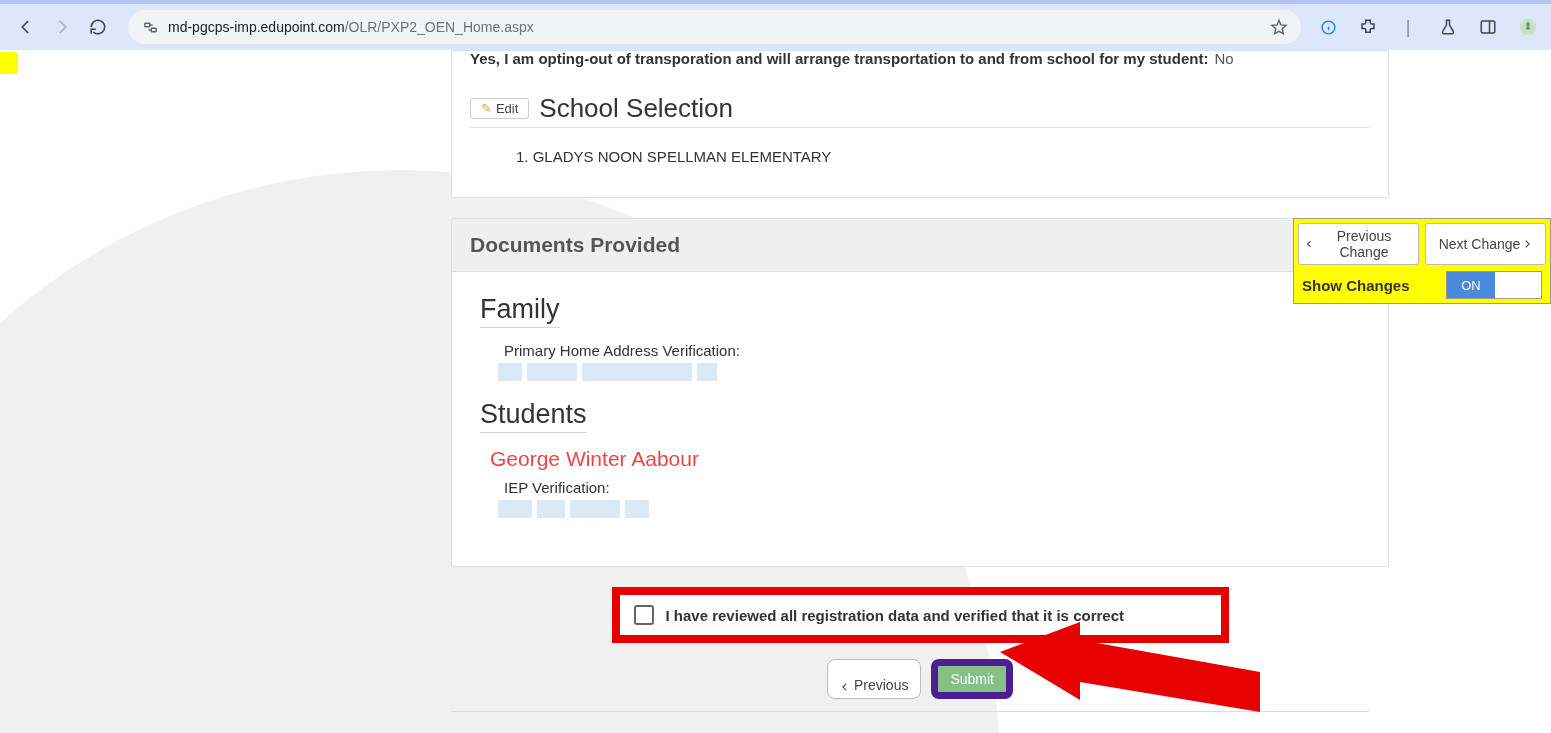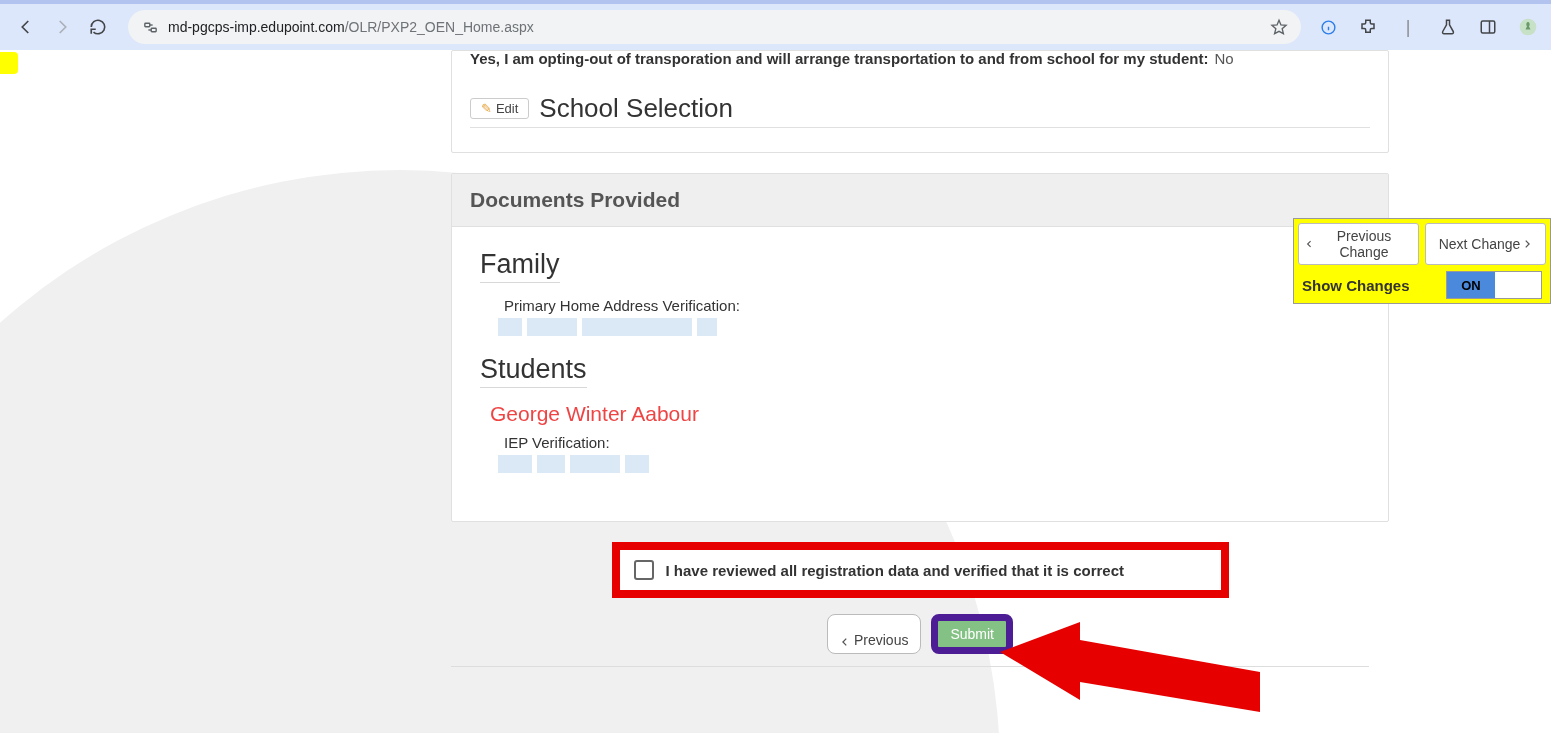--- a/index.html
+++ b/index.html
@@ -308,26 +308,26 @@
     background:#fff;
     border:1px solid #999;
     display:flex;
     align-items:center;
     cursor:pointer;
   }
   .toggle-on {
     width:48px;
     height:100%;
     background:#4a89dc;
-    color:#000000;
+    color:#ffffff;
     display:flex;
     align-items:center;
     justify-content:center;
     font-size:13px;
-    font-weight:700;
+    font-weight:400;
   }
 </style>
 </head>
 <body>
 
 <div class="browser-bar">
   <div class="nav-btn">
     <svg width="18" height="18" viewBox="0 0 24 24" fill="none" stroke="#434649" stroke-width="2.2">
         <path d="M15 4l-8 8 8 8"></path>
       </svg>
@@ -405,20 +405,21 @@
         <span class="bold">Yes, I am opting-out of transporation and will arrange transportation to and from school for my student:</span>
         <span class="answer">No</span>
       </div>
       <div class="section-header">
         <button class="edit-btn">
           <span class="pencil">✎</span>
           <span>Edit</span>
         </button>
         <span class="section-title">School Selection</span>
       </div>
+      <div class="school-list">1. GLADYS NOON SPELLMAN ELEMENTARY</div>
     </div>
   </div>
 
   <div class="panel">
     <div class="docs-header">
       <div class="docs-header-title">Documents Provided</div>
     </div>
     <div class="docs-body">
       <div class="sub-title">Family</div>
       <div class="doc-label">Primary Home Address Verification:</div>

